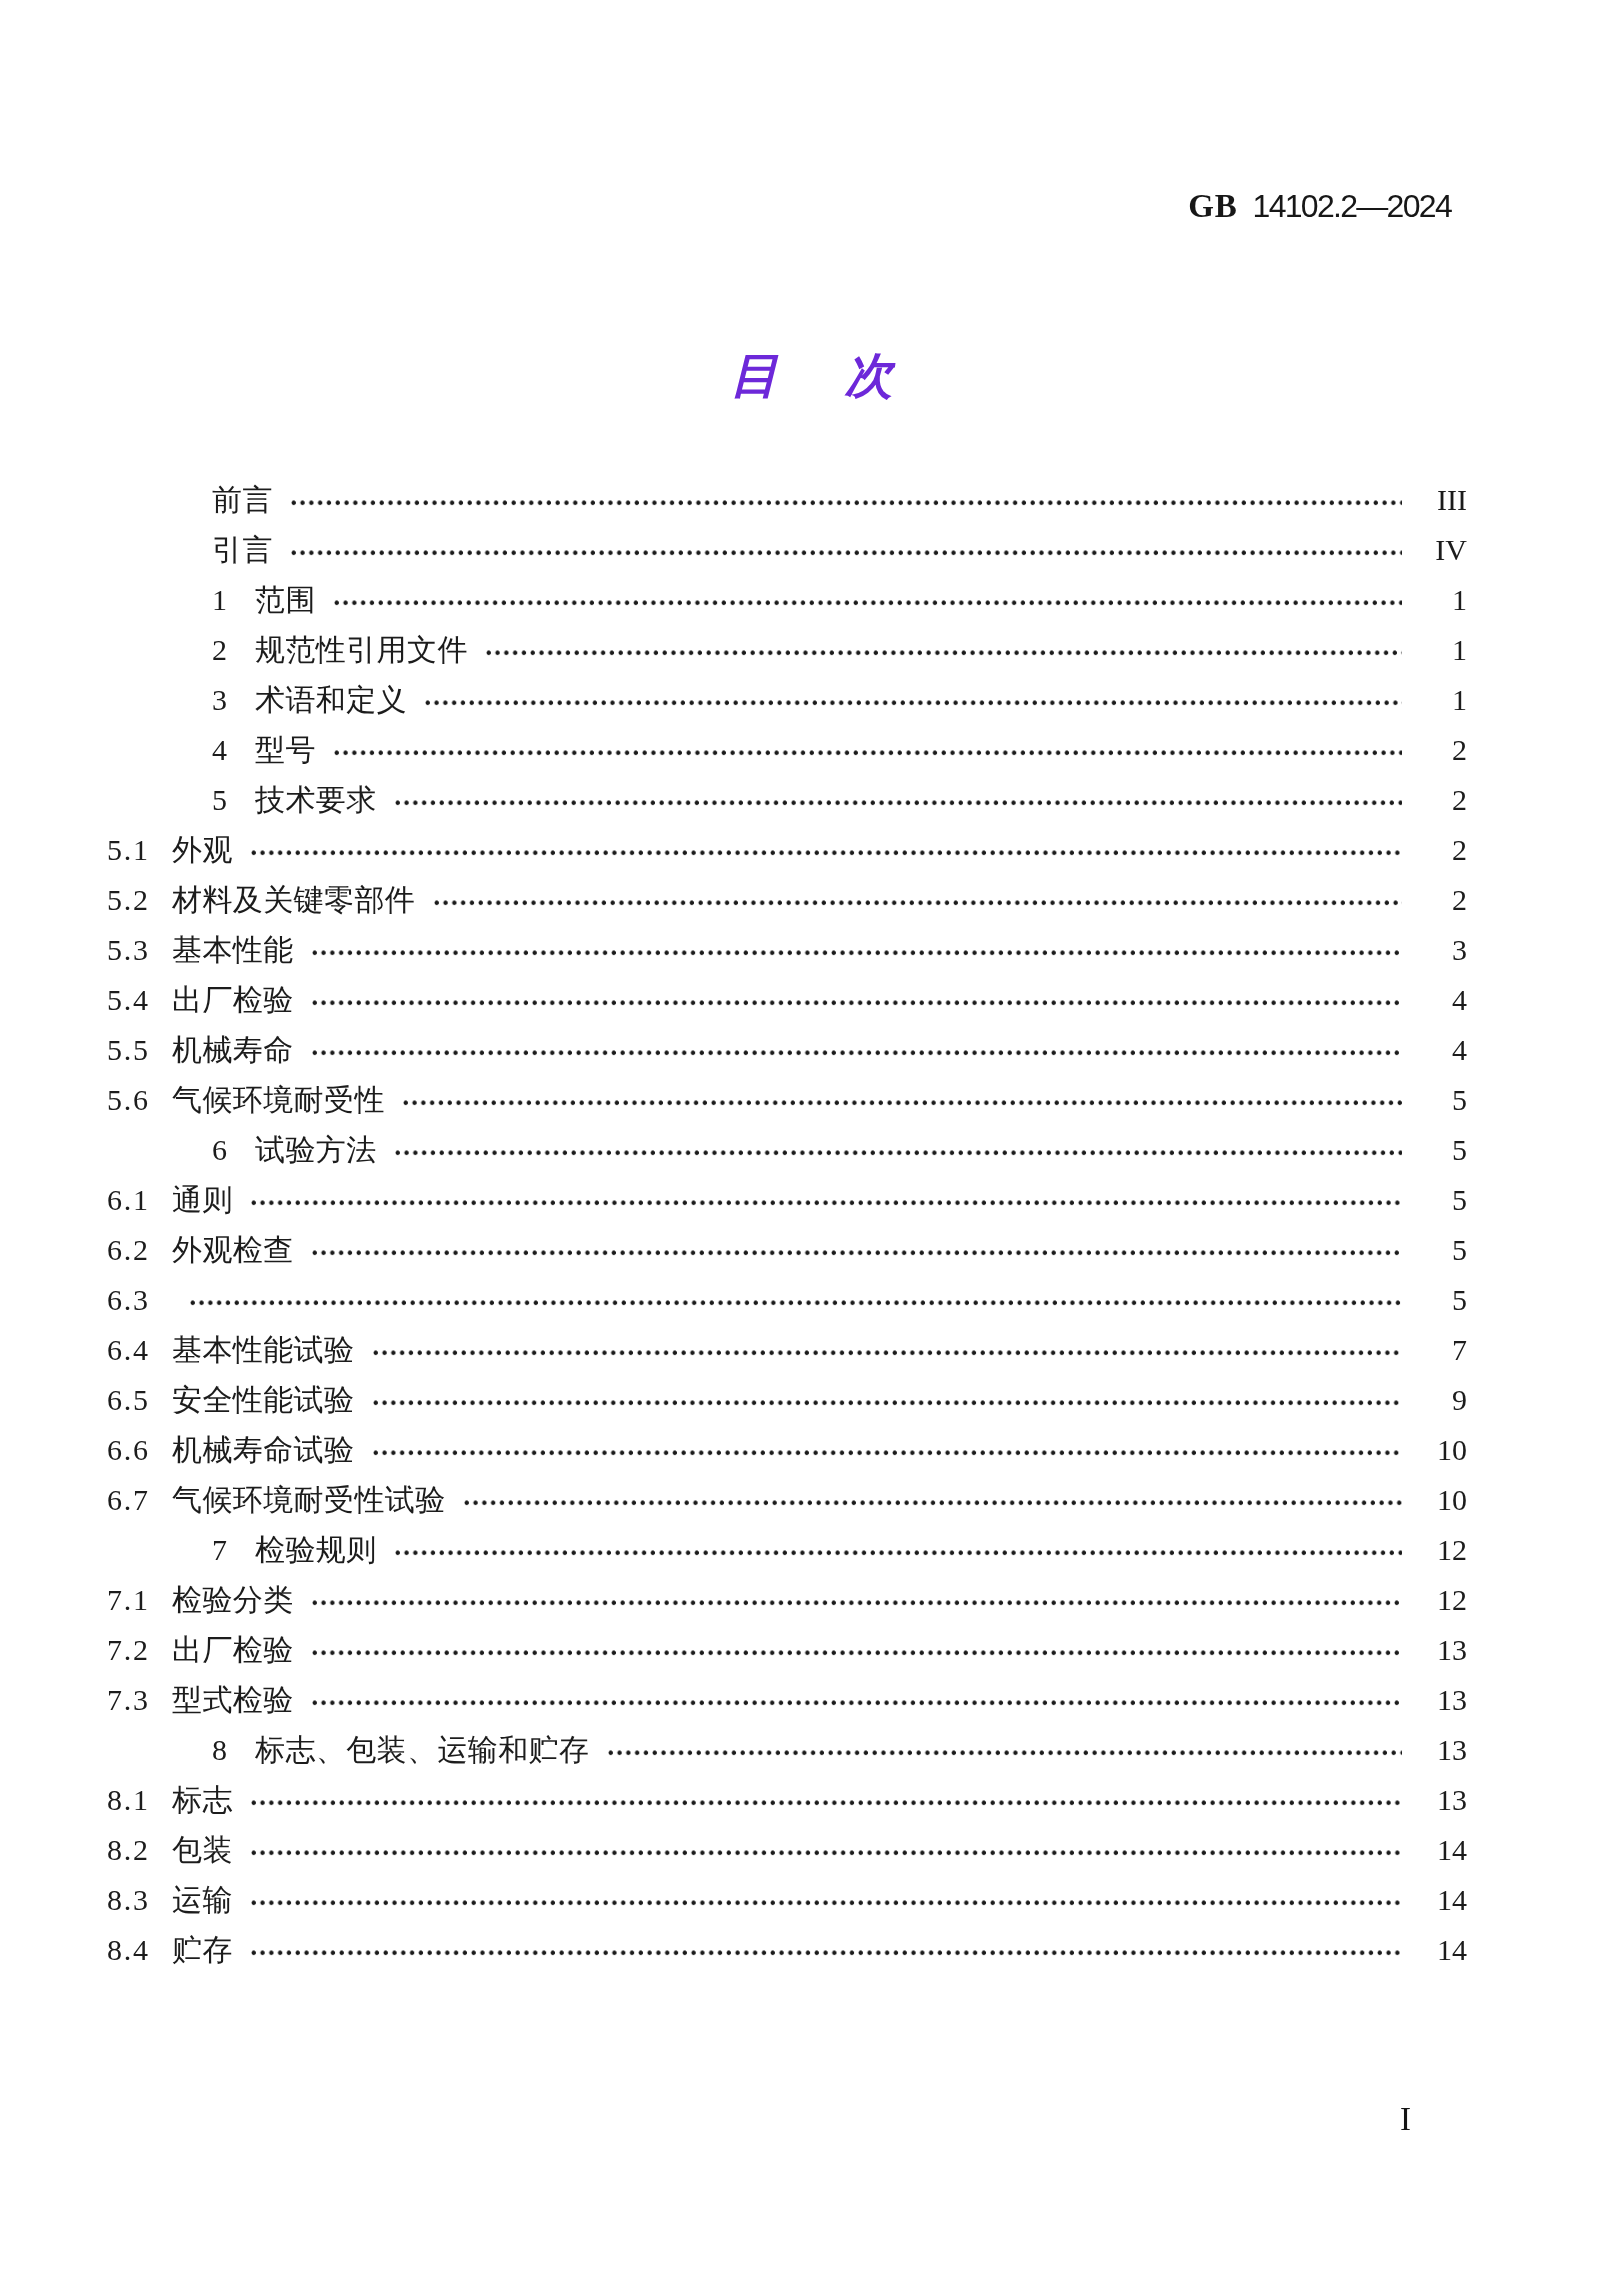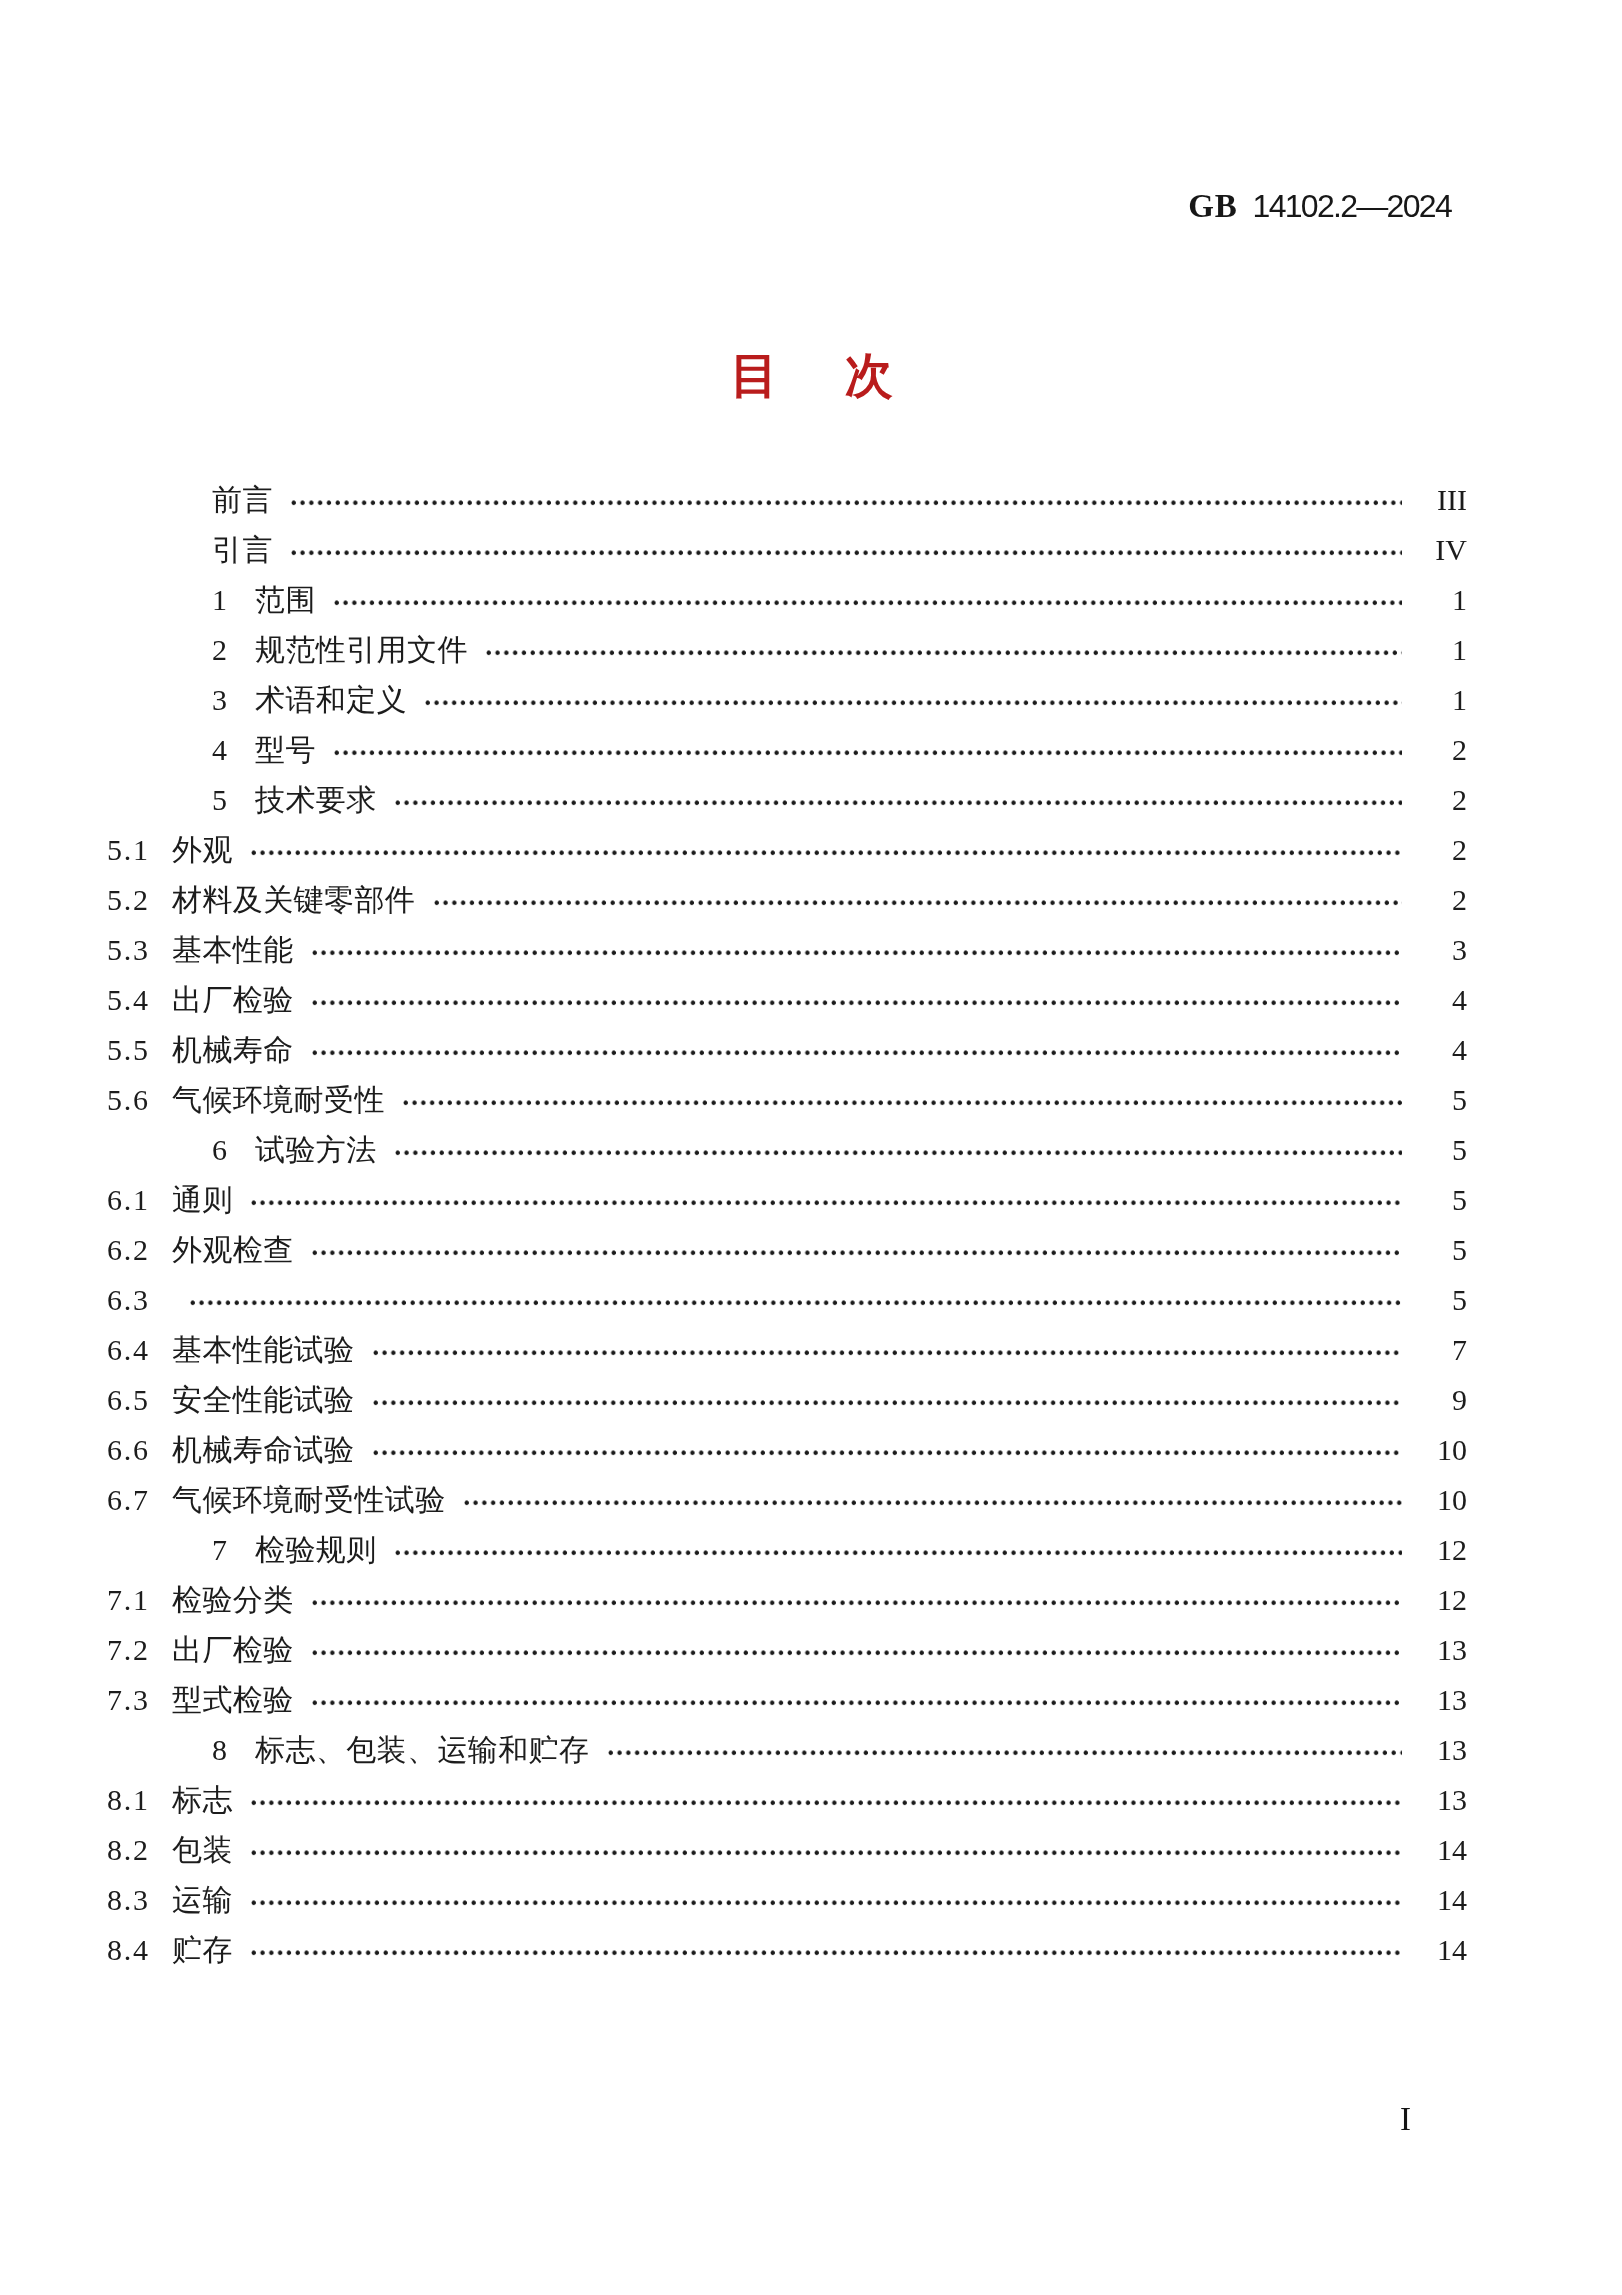--- a/index.html
+++ b/index.html
@@ -40,21 +40,22 @@
     position: absolute;
     top: 345px;
     left: 0;
     width: 100%;
     text-align: center;
     font-family: "Liberation Sans", "DejaVu Sans", sans-serif;
     font-weight: 700;
     font-size: 48px;
     line-height: 62px;
     word-spacing: 53px;
-    color: #b91c1c;
+    color: #6d28d9;
+    font-style: italic;
   }
   .toc {
     position: absolute;
     top: 459px;
     left: 0;
     width: 1623px;
     margin: 16px;
     padding: 0;
     list-style: none;
   }

